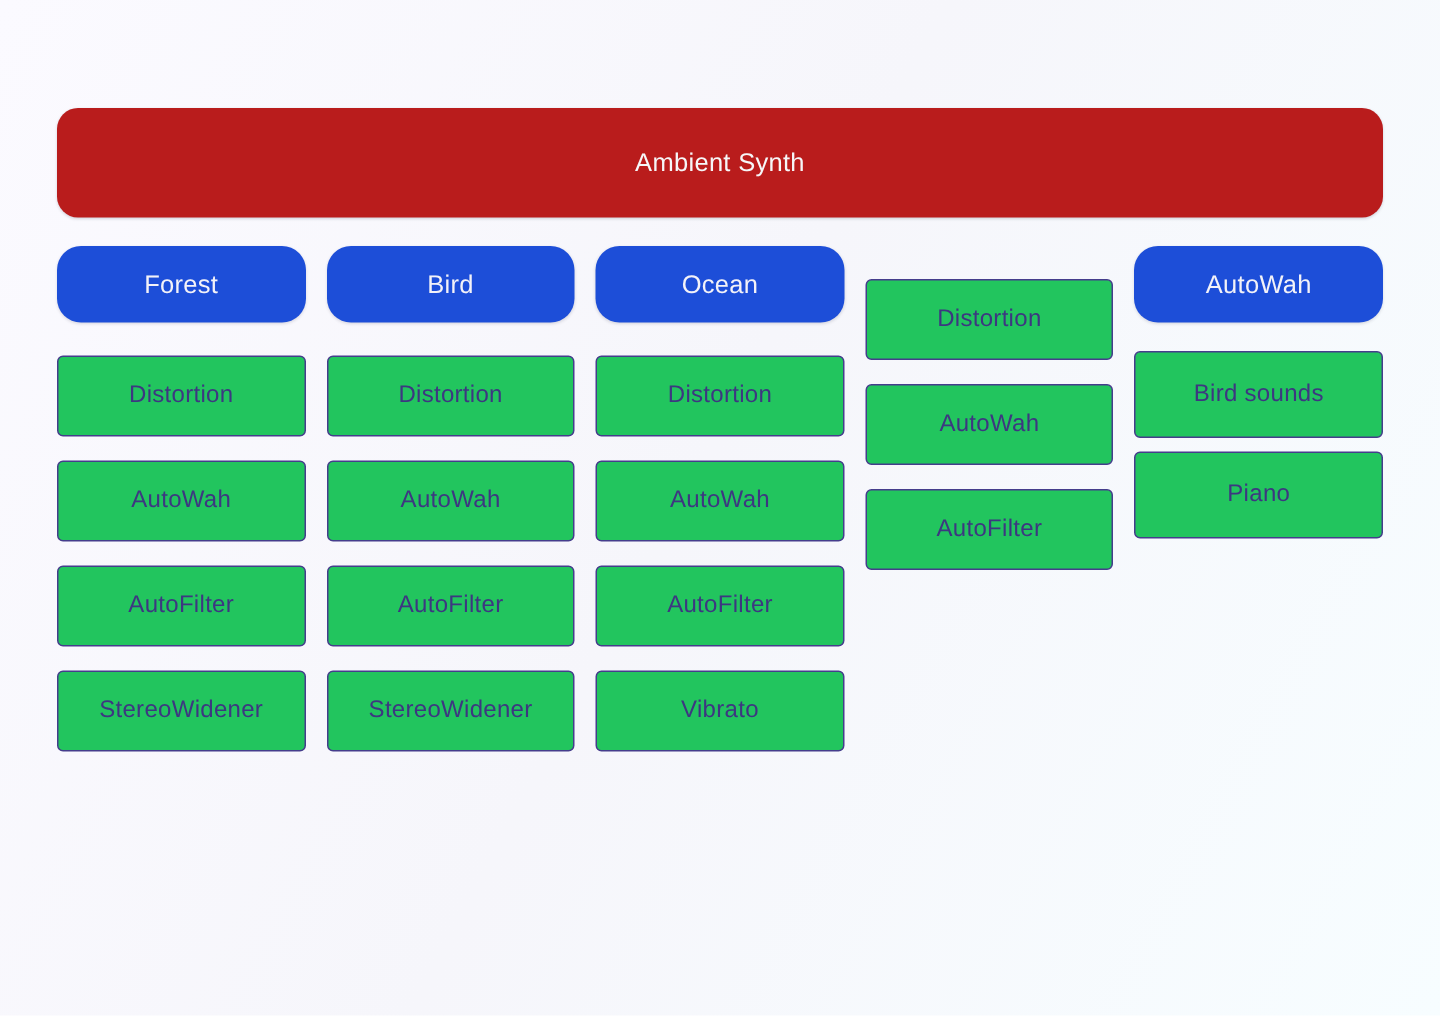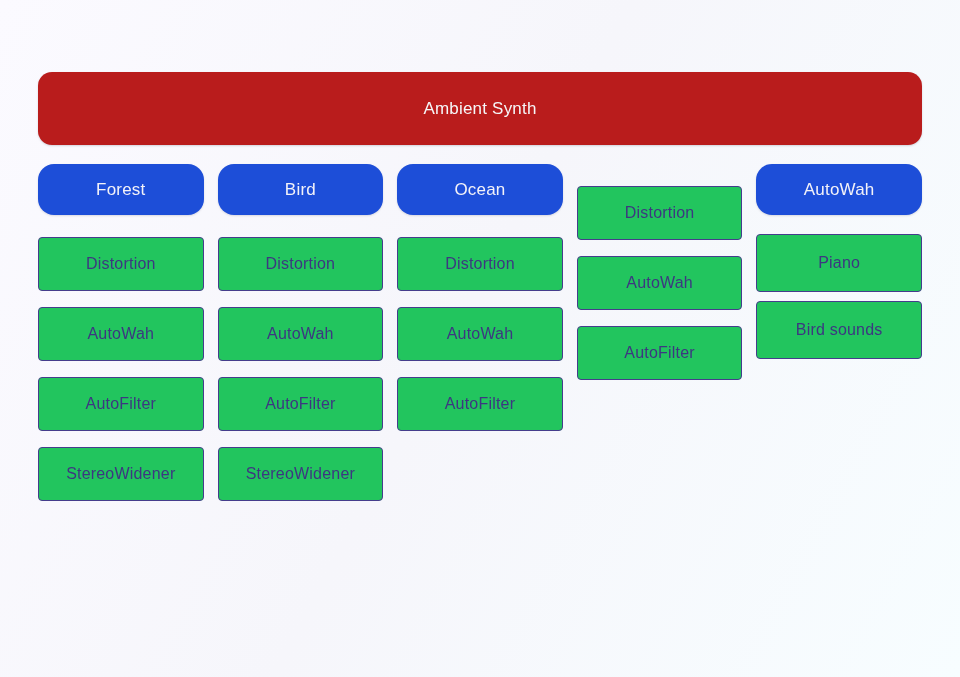--- a/index.html
+++ b/index.html
@@ -137,20 +137,23 @@
         <div class="effects">
           <div class="effect-node">
             <span>Distortion</span>
           </div>
           <div class="effect-node">
             <span>AutoWah</span>
           </div>
           <div class="effect-node">
             <span>AutoFilter</span>
           </div>
+          <div class="effect-node">
+            <span>Vibrato</span>
+          </div>
         </div>
       </div>
       <div class="column">
         <div class="effects">
           <div class="effect-node">
             <span>Distortion</span>
           </div>
           <div class="effect-node">
             <span>AutoWah</span>
           </div>
@@ -158,21 +161,21 @@
             <span>AutoFilter</span>
           </div>
         </div>
       </div>
       <div class="column variant-tall">
         <div class="category-node">
           <span>AutoWah</span>
         </div>
         <div class="effects">
           <div class="effect-node">
-            <span>Piano</span>
+            <span>Bird sounds</span>
           </div>
           <div class="effect-node">
-            <span>Bird sounds</span>
+            <span>Piano</span>
           </div>
         </div>
       </div>
     </div>
 </div>
 
 </body></html>

